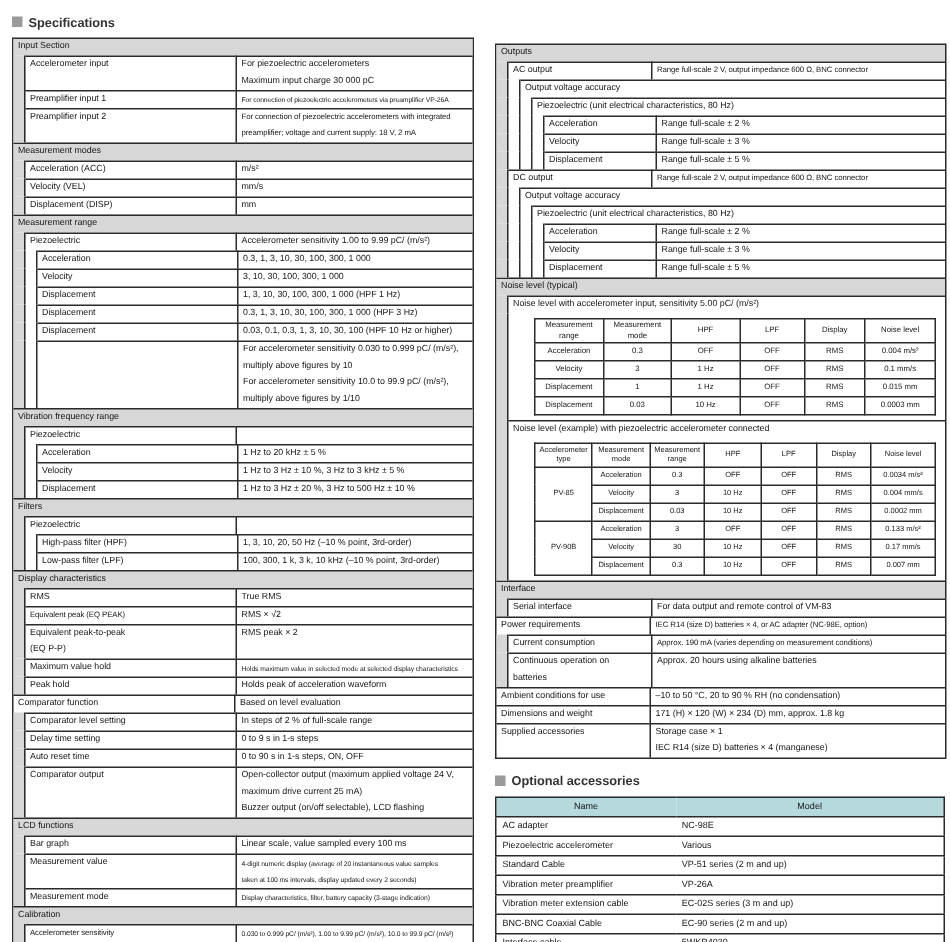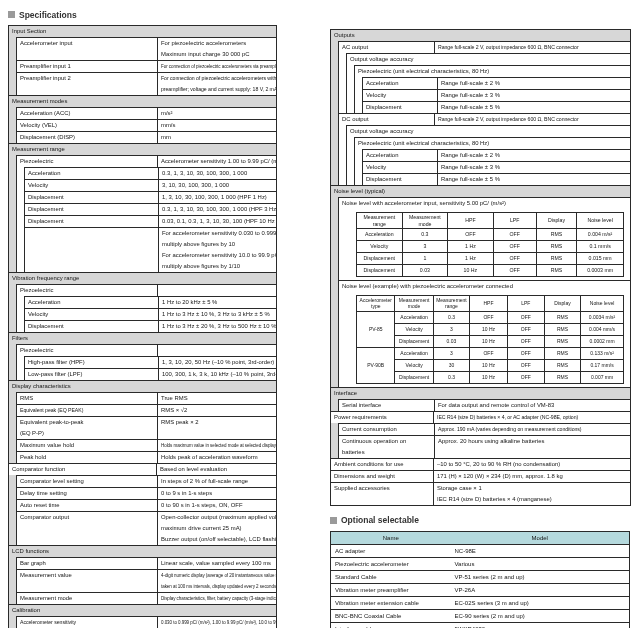--- a/index.html
+++ b/index.html
@@ -1,19 +1,19 @@
 <!DOCTYPE html>
 <html><head>
 <meta charset="utf-8">
 <style>
   html,body{margin:0;padding:0}
   body{width:633px;height:628px;position:relative;background:#fff;
        font-family:"Liberation Sans",sans-serif;color:#161616;}
   .col{position:absolute}
-  .col-left{left:8px;top:8px;width:269px}
+  .col-left{left:8px;top:8px;width:308px}
   .col-right{left:330px;top:25px;width:301px}
   .sec-title{display:flex;align-items:center;gap:4px;font-size:8.5px;font-weight:bold;color:#333;height:13px}
   .sq{width:7px;height:7px;background:#9a9a9a;flex:0 0 7px}
   .specbox{border:1px solid #2a2a2a;margin-top:4px;background:#fff}
   .hrow{background:#d7d7d7;font-size:5.9px;line-height:11px;padding:0 0 0 3px;border-top:1px solid #2a2a2a;white-space:pre;overflow:hidden}
   .specbox > .hrow:first-child{border-top:0}
   .row{display:flex;align-items:stretch}
   .gut{flex:0 0 7px;border-right:1px solid #2a2a2a}
   .gut.first{background:#d7d7d7}
   .lbl,.val,.spn{border-top:1px solid #2a2a2a;font-size:5.9px;line-height:11px;padding:0 2px 0 3px;white-space:pre;overflow:hidden}
@@ -490,21 +490,21 @@
       <div class="row">
         <div class="lbl" style="width: 97px;">Supplied accessories</div>
         <div class="val">Storage case × 1
 IEC R14 (size D) batteries × 4 (manganese)</div>
       </div>
     </div>
 
   <div class="acc-wrap">
     <div class="sec-title">
       <span class="sq"></span>
-      <span>Optional selectable</span>
+      <span>Optional accessories</span>
     </div>
     <table class="acc">
       <colgroup>
           <col style="width:120px">
           <col style="width:179px">
         </colgroup>
       <thead>
         <tr>
           <th>Name</th>
           <th>Model</th>

